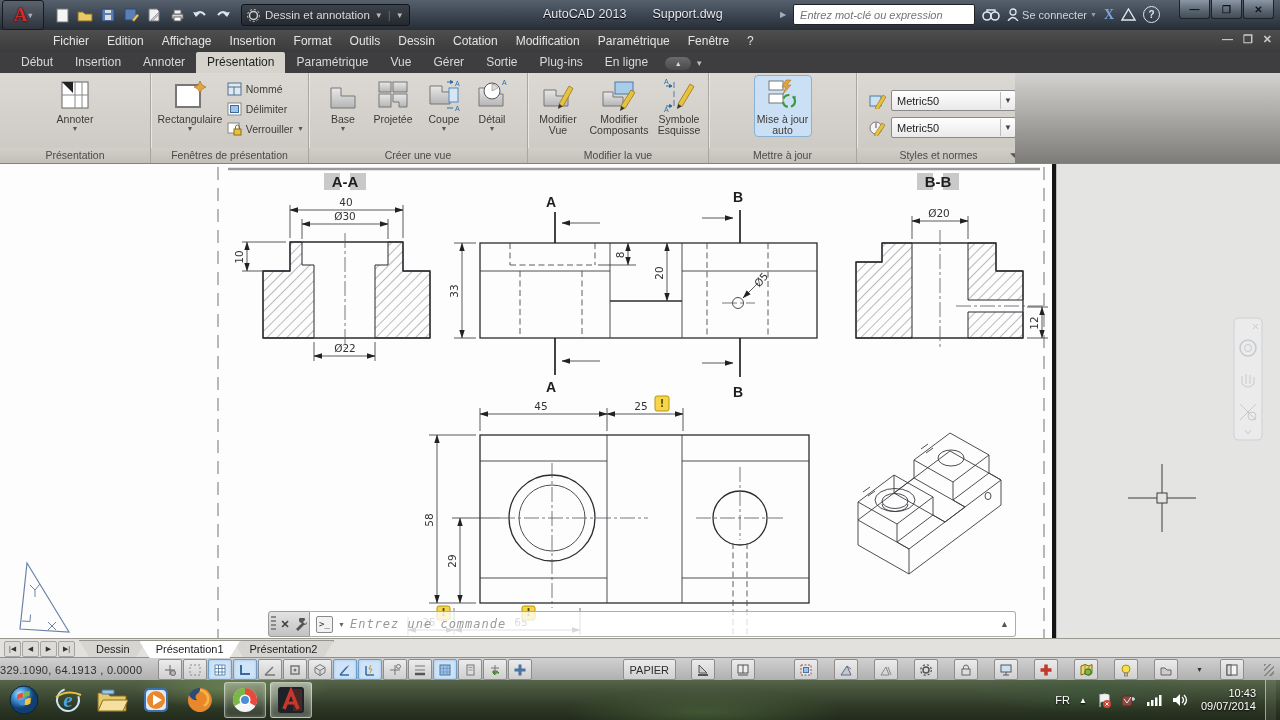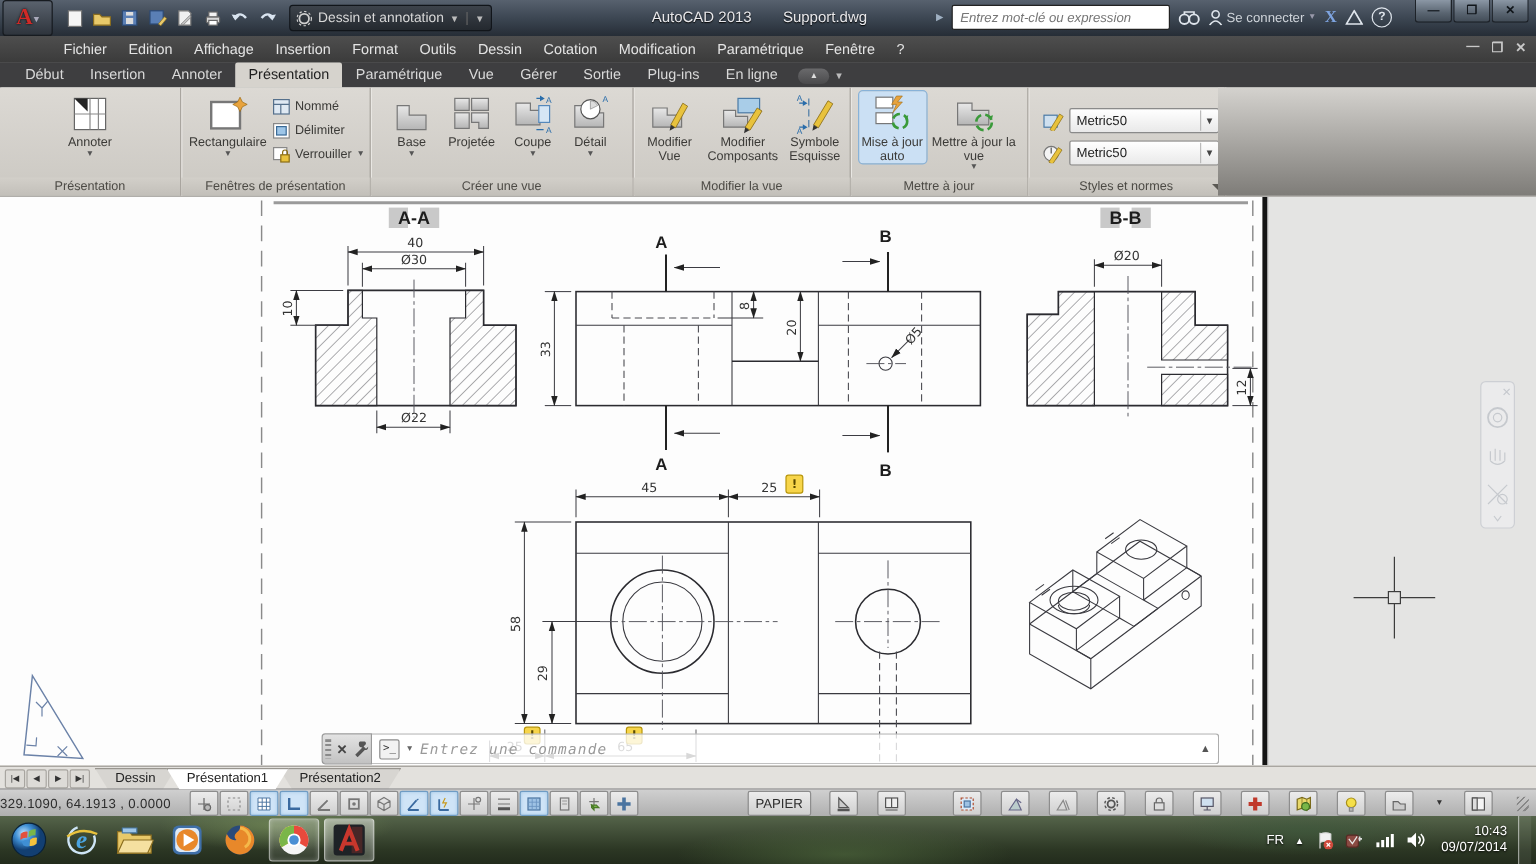--- a/index.html
+++ b/index.html
@@ -379,29 +379,20 @@
         <div class="bigbtn hl" style="width:56px">
           <svg class="ricon" width="34" height="34">
               <rect x="3" y="3" width="14" height="9" fill="#fff" stroke="#777"></rect>
               <rect x="3" y="16" width="14" height="9" fill="#fff" stroke="#777"></rect>
               <path d="M20,2 l-4,7 h4 l-3,7 8,-9 h-4 l4,-5 z" fill="#e8a33d" stroke="#9a6a14" stroke-width=".5"></path>
               <circle cx="23" cy="23" r="6" fill="none" stroke="#3a9a3a" stroke-width="2.2" stroke-dasharray="7 3.5"></circle>
               <path d="M27,19 l3,-1 -1,3 z" fill="#3a9a3a"></path>
             </svg>
           <span class="lab">Mise à jour auto</span>
         </div>
-        <div class="bigbtn" style="width:76px">
-          <svg class="ricon" width="34" height="34">
-              <path d="M3,8 h12 v6 h14 v12 h-26 z" fill="url(#gmetal)" stroke="#777"></path>
-              <circle cx="25" cy="24" r="6.5" fill="none" stroke="#3a9a3a" stroke-width="2.2" stroke-dasharray="7 3.5"></circle>
-              <path d="M29,19 l3.5,-1 -1,3.5 z" fill="#3a9a3a"></path>
-            </svg>
-          <span class="lab">Mettre à jour la vue</span>
-            <span class="dca">▼</span>
-        </div>
       </div>
       <div class="rp-title">Mettre à jour</div>
     </div>
 
     <div class="rpanel" style="width:163px">
       <div class="rp-body" style="flex-direction:column;align-items:flex-end;padding-left:8px;">
         <div class="stylerow">
           <svg width="18" height="16">
               <rect x="1" y="3" width="11" height="10" fill="#cfe0ef" stroke="#4a7aa6"></rect>
               <path d="M6,15 L14,2 l3,2 -8,13 z" fill="#e8c23d" stroke="#8a6d14" stroke-width=".6"></path>

